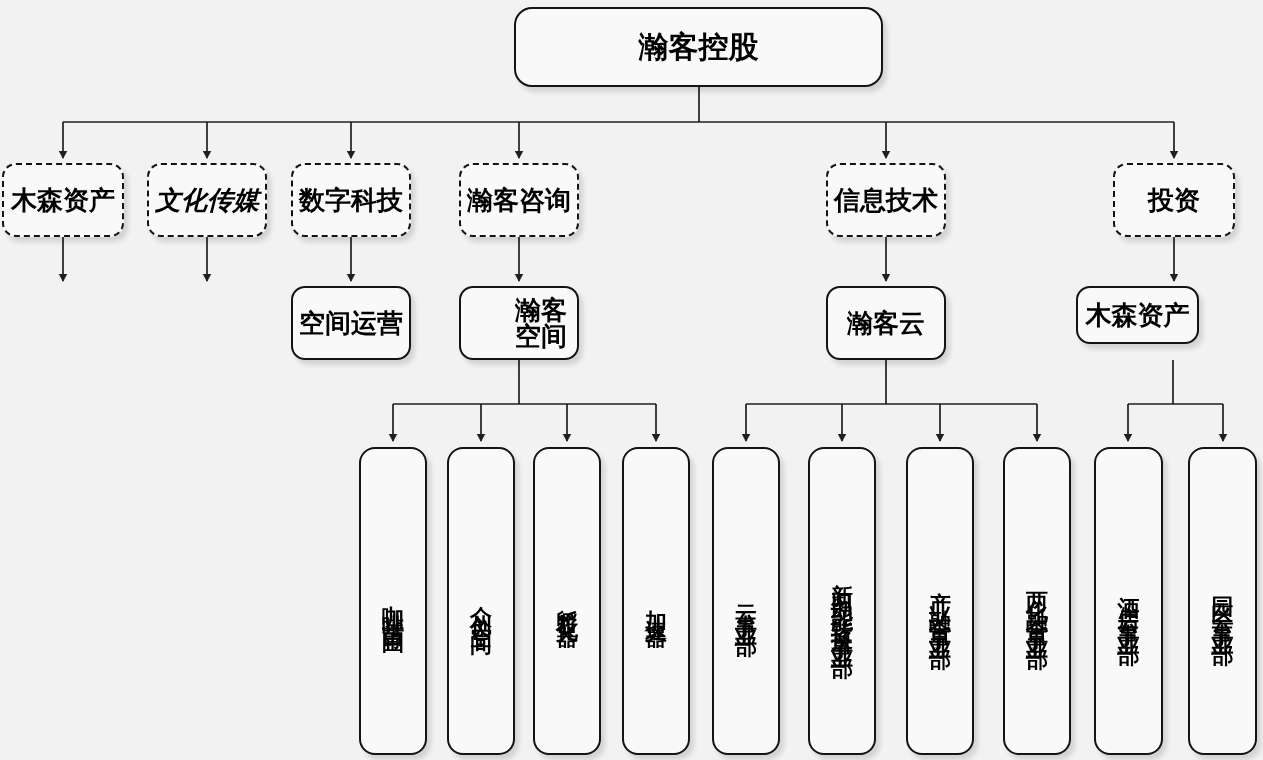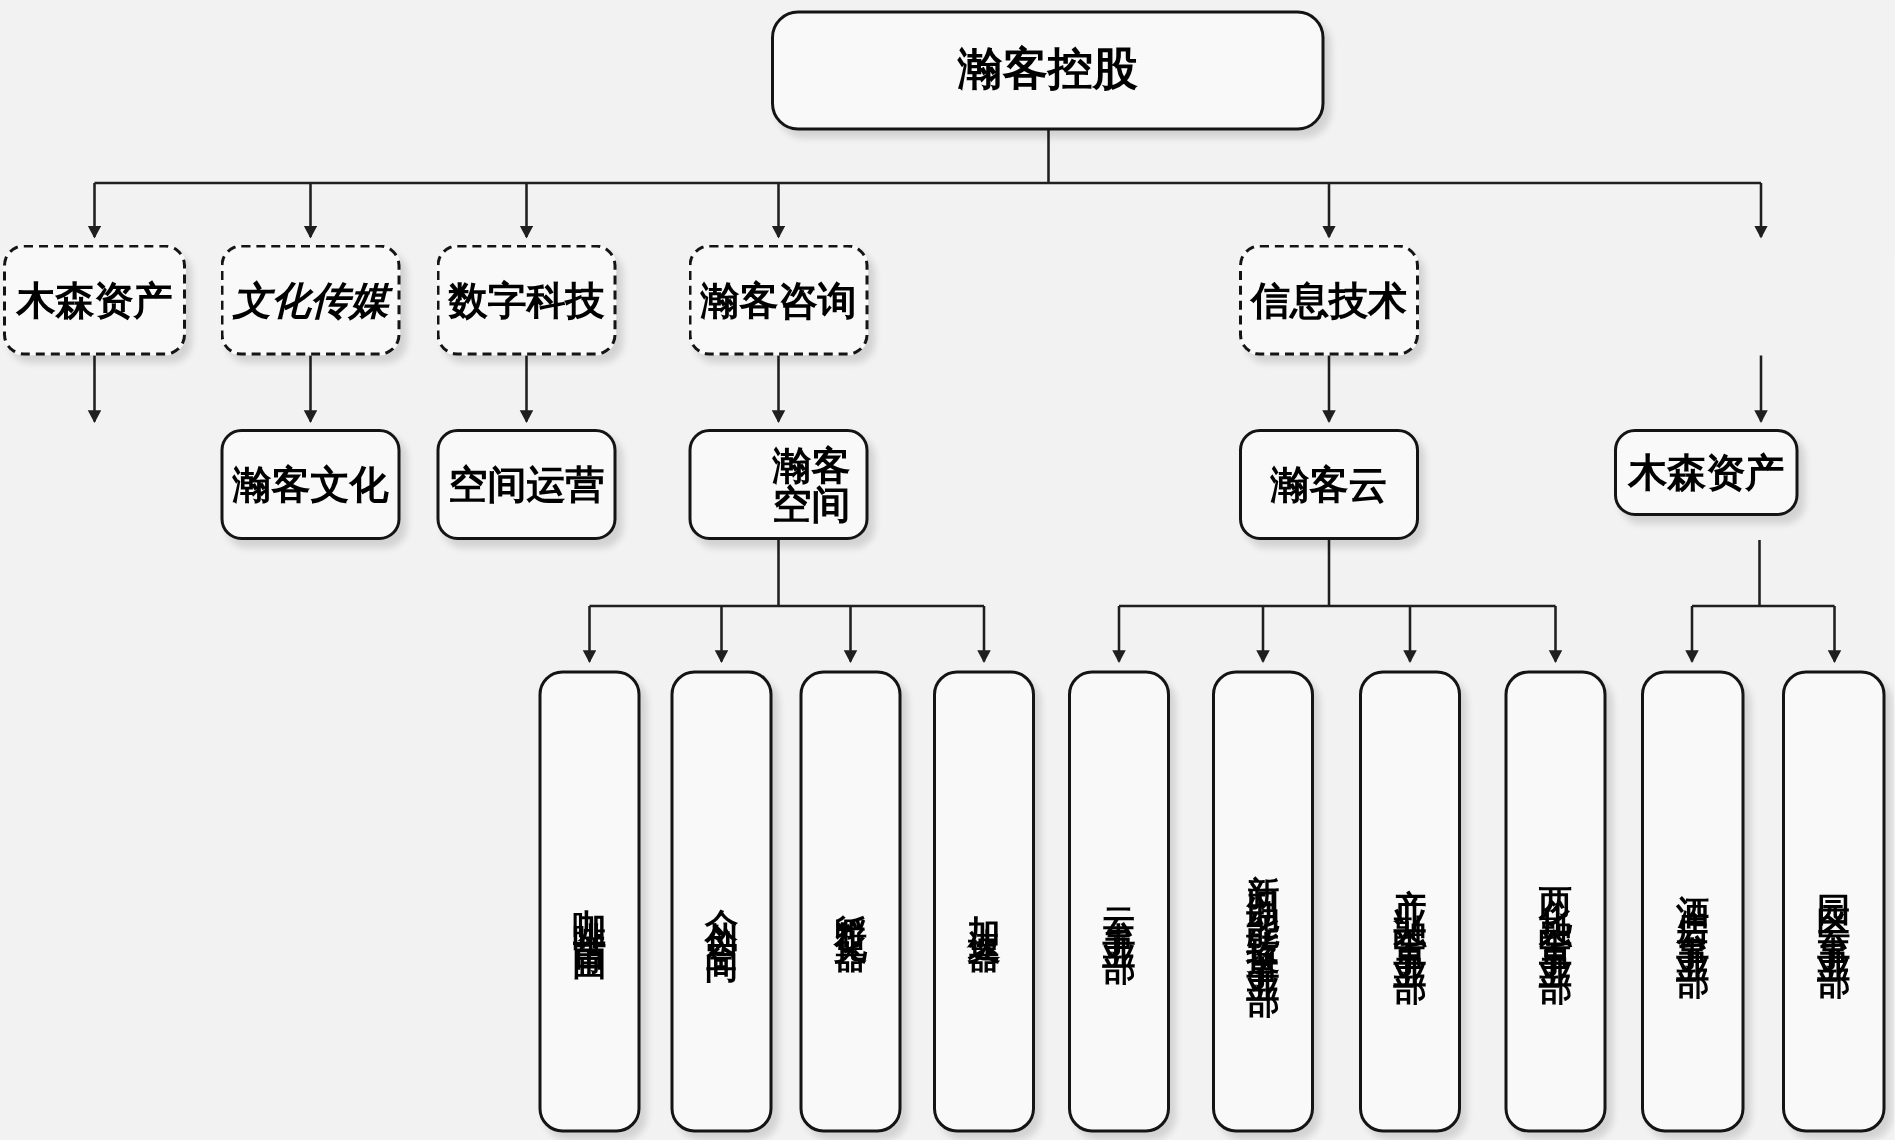--- a/index.html
+++ b/index.html
@@ -109,24 +109,24 @@
   </div>
   <div class="node dashed" style="left:291px;top:163px;width:120px;height:74px;">
     <span class="label">数字科技</span>
   </div>
   <div class="node dashed" style="left:459px;top:163px;width:120px;height:74px;">
     <span class="label">瀚客咨询</span>
   </div>
   <div class="node dashed" style="left:826px;top:163px;width:120px;height:74px;">
     <span class="label">信息技术</span>
   </div>
+  <div class="node dashed" style="left:1113px;top:163px;width:122px;height:74px;">
+    <span class="label">投资</span>
+  </div>
 
-  <div class="node" style="left:147px;top:286px;width:120px;height:74px;">
-    <span class="label">瀚客文化</span>
-  </div>
   <div class="node" style="left:291px;top:286px;width:120px;height:74px;">
     <span class="label">空间运营</span>
   </div>
   <div class="node" style="left:459px;top:286px;width:120px;height:74px;padding-left:44px;">
     <span class="label">瀚客空间</span>
   </div>
   <div class="node" style="left:826px;top:286px;width:120px;height:74px;">
     <span class="label">瀚客云</span>
   </div>
   <div class="node" style="left:1076px;top:286px;width:123px;height:58px;">

